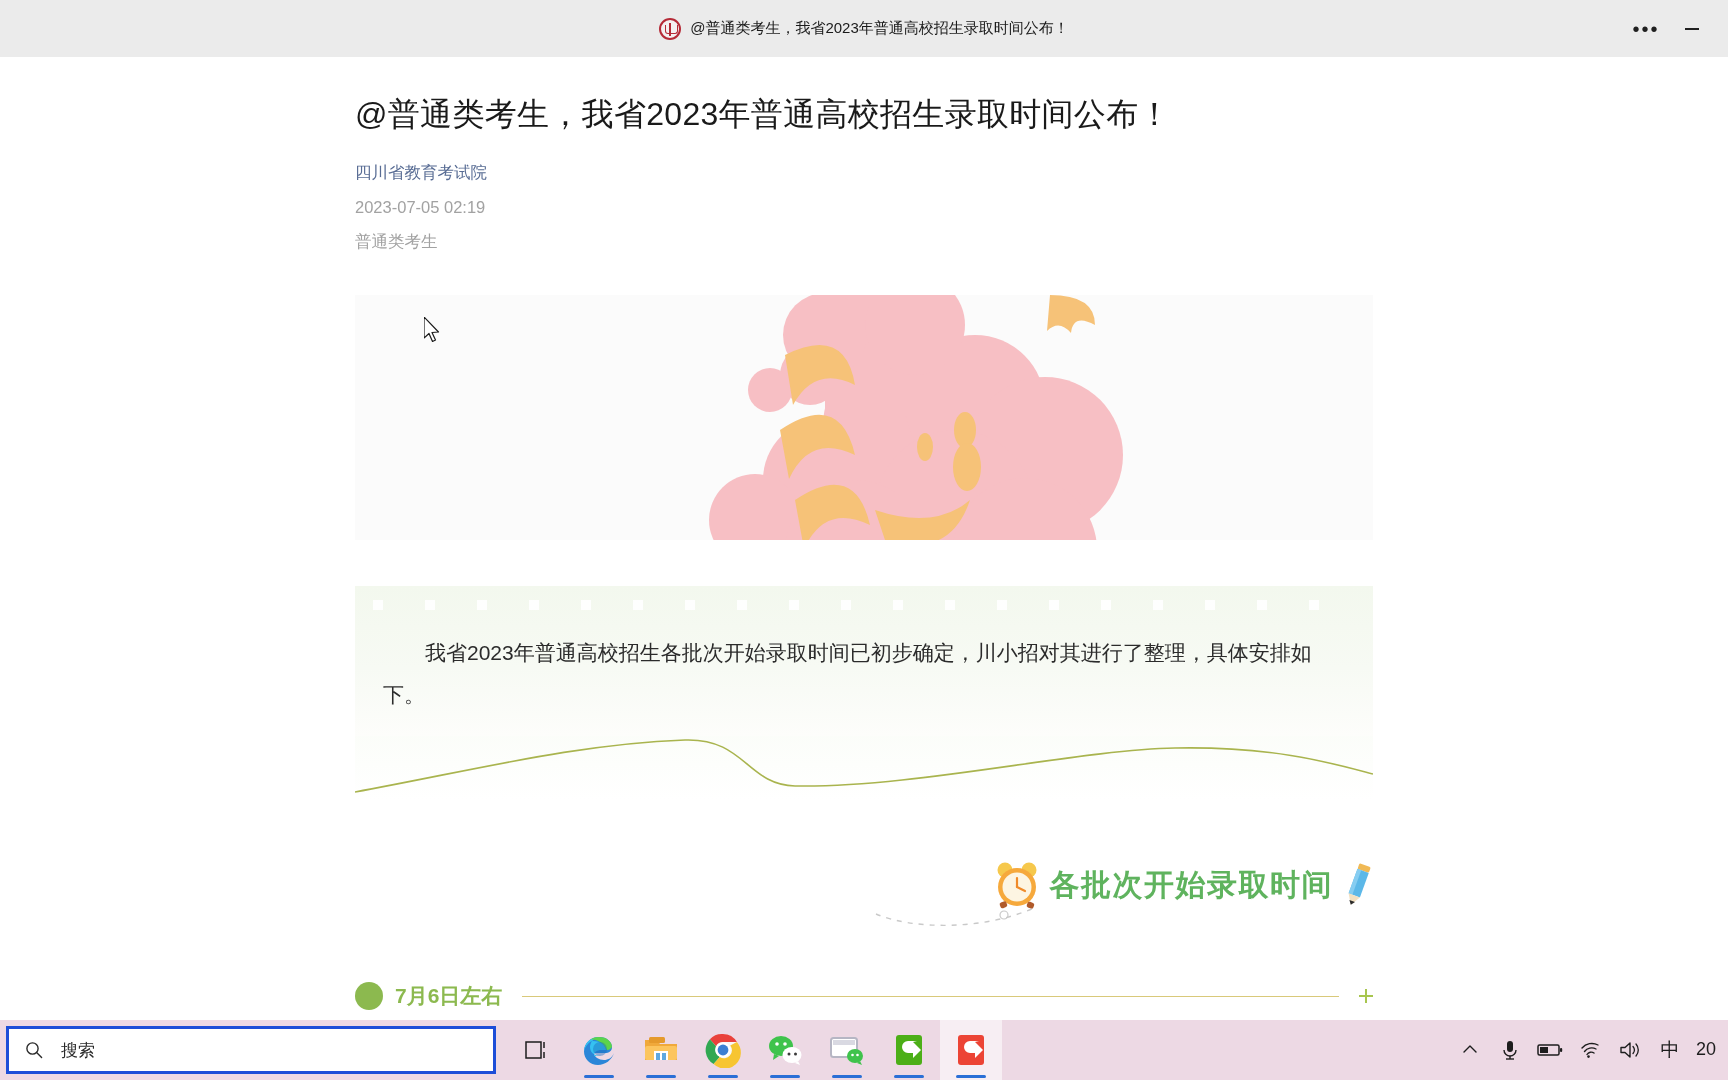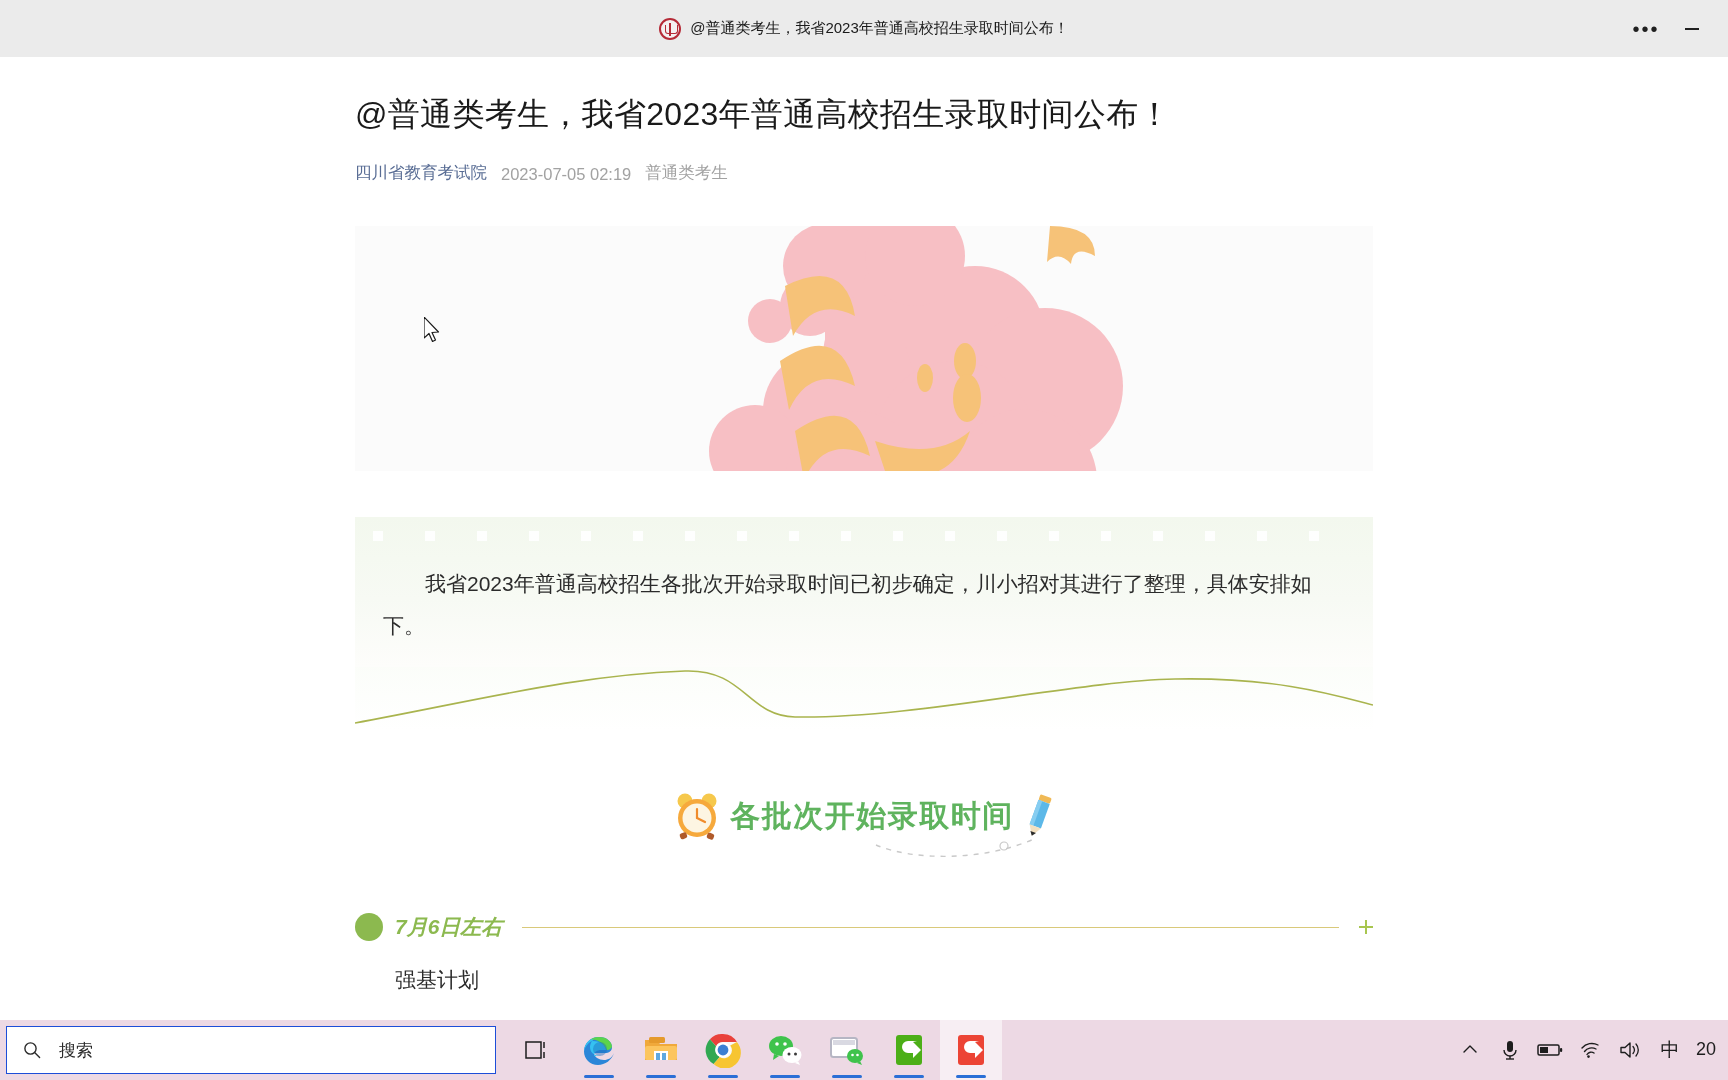--- a/index.html
+++ b/index.html
@@ -91,22 +91,23 @@
   .art-title {
     font-size: 32px;
     line-height: 1.45;
     color: #1a1a1a;
     font-weight: 400;
     letter-spacing: .3px;
   }
   .art-meta {
     margin-top: 25px;
     font-size: 16.5px;
-    display: flex; align-items: flex-end; gap: 14px;
+    display: flex; align-items: flex-start; gap: 14px;
     color: #9a9a9a;
+    flex-direction: column;
   }
   .art-account {
     color: #586c94;
     cursor: pointer;
   }
   .art-time, .art-loc { color: #a2a2a2; }
 
   
   .hero {
     margin-top: 42px;
@@ -140,21 +141,21 @@
   }
   .wave-wrap {
     width: 1018px; height: 70px; margin-top: -6px;
     background: linear-gradient(180deg,#fbfdf9 0%, #ffffff 100%);
   }
   .wave-wrap svg { display:block; width:100%; height:100%; }
 
   
   .section-head {
     margin-top: 60px;
-    display: flex; align-items: center; justify-content: center;
+    display: flex; align-items: center; justify-content: flex-end;
     gap: 10px;
     position: relative;
   }
   .clock-icon { width: 46px; height: 50px; flex: 0 0 auto; }
   .pencil-icon { width: 30px; height: 46px; flex: 0 0 auto; }
   .section-head-text {
     font-size: 30px;
     font-weight: 700;
     color: #5fb35e;
     letter-spacing: 1.5px;
@@ -172,21 +173,20 @@
     display: flex; align-items: center;
     gap: 12px;
   }
   .tl-dot {
     width: 28px; height: 28px; border-radius: 50%;
     background: #8cb94f; flex: 0 0 auto;
   }
   .tl-date {
     font-size: 21px; font-weight: 700; color: #8cb94f;
     white-space: nowrap;
-    font-style: italic;
   }
   .tl-line {
     flex: 1 1 auto; height: 1px; background: #d9c97a;
     margin: 0 8px;
   }
   .tl-spark {
     width: 14px; height: 14px; flex: 0 0 auto;
     position: relative;
   }
   .tl-spark::before, .tl-spark::after {
@@ -216,21 +216,21 @@
     position: absolute;
     left: 0; bottom: 0;
     width: 1728px; height: 60px;
     background: #edd9e4;
     display: flex; align-items: center;
   }
   .start-search {
     width: 490px; height: 48px;
     margin-left: 6px;
     background: #ffffff;
-    border: 1px solid #1d4ed8;
+    border: 3px solid #1d4ed8;
     display: flex; align-items: center;
     gap: 18px; padding-left: 16px;
     cursor: text;
   }
   .search-glass {
     width: 18px; height: 18px; flex: 0 0 auto;
   }
   .search-ph { font-size: 17px; color: #2a2a2a; }
 
   .tb-apps {

